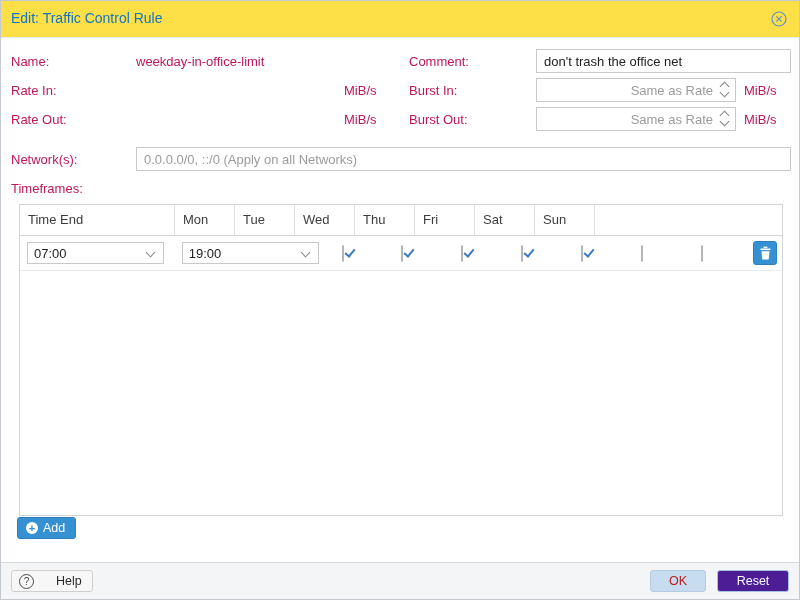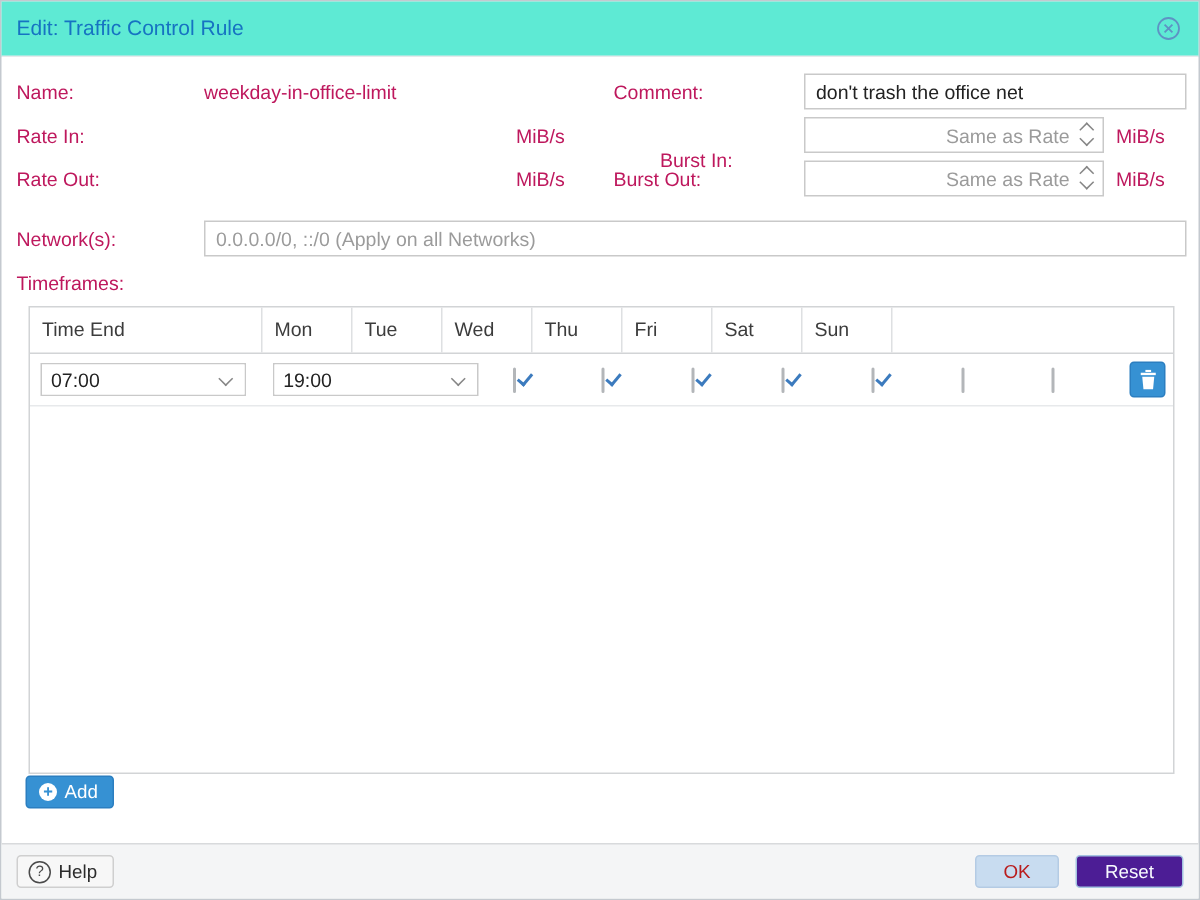--- a/index.html
+++ b/index.html
@@ -8,21 +8,21 @@
     font-family: "Liberation Sans", sans-serif;
     font-size: 13px;
     color: #222;
     background: #fff;
     position: relative;
     overflow: hidden;
   }
   .dialog { position:absolute; inset:0; border:1px solid #c4c9cf; box-sizing:border-box; background:#fff; }
 
   
-  .dlg-header { position:absolute; top:0; left:0; right:0; height:36px; background:#5eead4; border-bottom:1px solid #e6e9eb; }
+  .dlg-header { position:absolute; top:0; left:0; right:0; height:36px; background:#fde047; border-bottom:1px solid #e6e9eb; }
   .dlg-title { position:absolute; left:10px; top:9px; font-size:14px; color:#1673c2; }
   .close-tool { position:absolute; right:12px; top:10px; width:16px; height:16px; cursor:pointer; }
 
   
   .lbl, .unit, .static-val { position:absolute; font-size:13px; color:#be185d; white-space:nowrap; }
 
   
   .field-wrap { position:absolute; box-sizing:border-box; }
   .field-wrap input {
     width:100%; height:100%; box-sizing:border-box;
@@ -64,21 +64,21 @@
     border-right:2px solid #3c7bbe; border-bottom:2px solid #3c7bbe; transform:rotate(40deg);
   }
 
   
   .del-btn { width:24px; height:24px; background:#3691d3; border:1px solid #2b7ec0; border-radius:3px; display:flex; align-items:center; justify-content:center; cursor:pointer; box-sizing:border-box; }
   .add-btn { position:absolute; left:16px; top:516px; height:22px; padding:0 10px 0 8px; background:#3691d3; border:1px solid #2b7ec0; border-radius:3px; color:#fff; font-size:12.5px; display:inline-flex; align-items:center; gap:5px; cursor:pointer; box-sizing:border-box; }
   .add-ico { width:12px; height:12px; border-radius:50%; background:#fff; color:#3691d3; font-size:11px; font-weight:bold; line-height:12px; text-align:center; }
   .add-ico::before { content:"+"; }
 
   .footer { position:absolute; left:0; right:0; bottom:0; height:36px; background:#f4f5f6; border-top:1px solid #d8dadc; }
-  .help-btn { position:absolute; left:10px; top:7px; height:22px; padding:0 10px 0 7px; background:#f7f7f7; border:1px solid #cfcfcf; border-radius:3px; color:#2b2b2b; font-size:12.5px; display:inline-flex; align-items:center; gap:5px; cursor:pointer; box-sizing:border-box; }
+  .help-btn { position:absolute; left:10px; top:7px; height:22px; padding:0 10px 0 7px; background:#f7f7f7; border:1px solid #cfcfcf; border-radius:3px; color:#2b2b2b; font-size:12.5px; display:inline-flex; align-items:center; gap:22px; cursor:pointer; box-sizing:border-box; }
   .help-ico { width:13px; height:13px; border:1px solid #4a4a4a; border-radius:50%; font-size:10px; line-height:13px; text-align:center; color:#4a4a4a; }
   .help-ico::before { content:"?"; }
   .ok-btn   { position:absolute; right:93px; top:7px; width:56px; height:22px; background:#c8dcf0; border:1px solid #b4cbe4; border-radius:3px; color:#b91c1c; font-size:12.5px; text-align:center; line-height:20px; box-sizing:border-box; cursor:default; }
   .reset-btn{ position:absolute; right:10px; top:7px; width:72px; height:22px; background:#4c1d95; border:1px solid #a3c3e0; border-radius:3px; color:#f8fbff; font-size:12.5px; text-align:center; line-height:20px; box-sizing:border-box; cursor:pointer; }
 </style>
 </head>
 <body>
 
 <div class="dialog">
 
@@ -96,21 +96,21 @@
   <span class="static-val" style="left:135px; top:53px;">weekday-in-office-limit</span>
 
   <span class="lbl" style="left:408px; top:53px;">Comment:</span>
   <div class="field-wrap" style="left:535px; top:48px; width:255px; height:24px;">
     <input type="text" value="don't trash the office net" style="">
   </div>
 
   <span class="lbl" style="left:10px; top:82px;">Rate In:</span>
   <span class="unit" style="left:343px; top:82px;">MiB/s</span>
 
-  <span class="lbl" style="left:408px; top:98px;margin-left:31px;">Burst In:</span>
+  <span class="lbl" style="left:408px; top:82px;">Burst In:</span>
   <div class="field-wrap num" style="left:535px; top:77px; width:200px; height:24px;">
     <input type="text" placeholder="Same as Rate" style="">
     <span class="spin">
       <i class="chev chev-up"></i>
       <i class="chev chev-down"></i>
     </span>
   </div>
   <span class="unit" style="left:743px; top:82px;">MiB/s</span>
 
   <span class="lbl" style="left:10px; top:111px;">Rate Out:</span>

